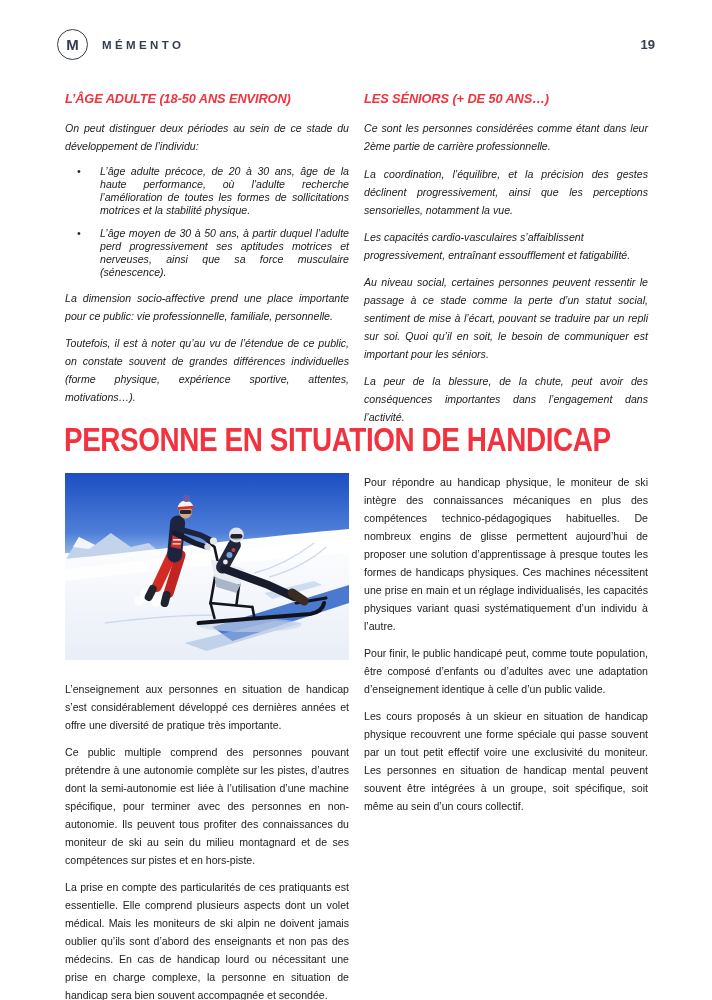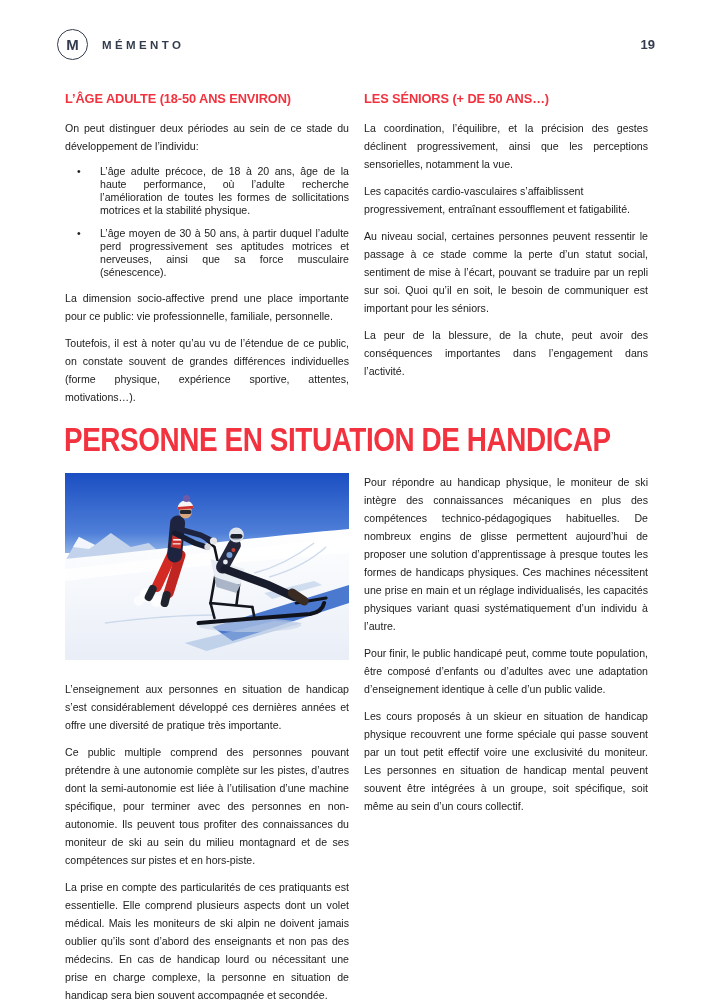--- a/index.html
+++ b/index.html
@@ -42,21 +42,21 @@
     color: #333c4e;
   }
   
   .cols {
     position: absolute;
     left: 65px;
     width: 583px;
     display: flex;
     gap: 15px;
   }
-  .cols-top { top: 91px; }
+  .cols-top { top: 91px; font-style: italic; }
   .cols-bottom { top: 473px; }
   .col { width: 284px; flex: none; }
   h2.sec-title {
     color: var(--accent);
     font-size: 12.8px;
     font-weight: bold;
     letter-spacing: -0.1px;
     margin: 0 0 13px 0;
     white-space: nowrap;
   }
@@ -119,33 +119,34 @@
     <span class="page-number">19</span>
   </div>
 
   <section class="cols cols-top">
     <div class="col">
       <h2 class="sec-title">L’ÂGE ADULTE (18-50 ANS ENVIRON)</h2>
       <p class="body-p intro-p">On peut distinguer deux périodes au sein de ce stade du développement de l’individu:</p>
 
       <div class="bullet-row">
         <span class="bullet-dot">•</span>
-        <span class="bullet-text">L’âge adulte précoce, de 18 à 20 ans, âge de la haute performance, où l’adulte recherche l’amélioration de toutes les formes de sollicitations motrices et la stabilité physique.</span>
+        <span class="bullet-text">L’âge adulte précoce, de 20 à 30 ans, âge de la haute performance, où l’adulte recherche l’amélioration de toutes les formes de sollicitations motrices et la stabilité physique.</span>
       </div>
       <div class="bullet-row">
         <span class="bullet-dot">•</span>
         <span class="bullet-text">L’âge moyen de 30 à 50 ans, à partir duquel l’adulte perd progressivement ses aptitudes motrices et nerveuses, ainsi que sa force musculaire (sénescence).</span>
       </div>
 
       <p class="body-p">La dimension socio-affective prend une place importante pour ce public: vie professionnelle, familiale, personnelle.</p>
       <p class="body-p">Toutefois, il est à noter qu’au vu de l’étendue de ce public, on constate souvent de grandes différences individuelles (forme physique, expérience sportive, attentes, motivations…).</p>
     </div>
 
     <div class="col">
       <h2 class="sec-title">LES SÉNIORS (+ DE 50 ANS…)</h2>
+      <p class="body-p intro-p">Ce sont les personnes considérées comme étant dans leur 2ème partie de carrière professionnelle.</p>
       <p class="body-p">La coordination, l’équilibre, et la précision des gestes déclinent progressivement, ainsi que les perceptions sensorielles, notamment la vue.</p>
       <p class="body-p pre">Les capacités cardio-vasculaires s’affaiblissent
 progressivement, entraînant essoufflement et fatigabilité.</p>
       <p class="body-p">Au niveau social, certaines personnes peuvent ressentir le passage à ce stade comme la perte d’un statut social, sentiment de mise à l’écart, pouvant se traduire par un repli sur soi. Quoi qu’il en soit, le besoin de communiquer est important pour les séniors.</p>
       <p class="body-p">La peur de la blessure, de la chute, peut avoir des conséquences importantes dans l’engagement dans l’activité.</p>
     </div>
   </section>
 
   <h1 class="big-title">PERSONNE EN SITUATION DE HANDICAP</h1>
 

